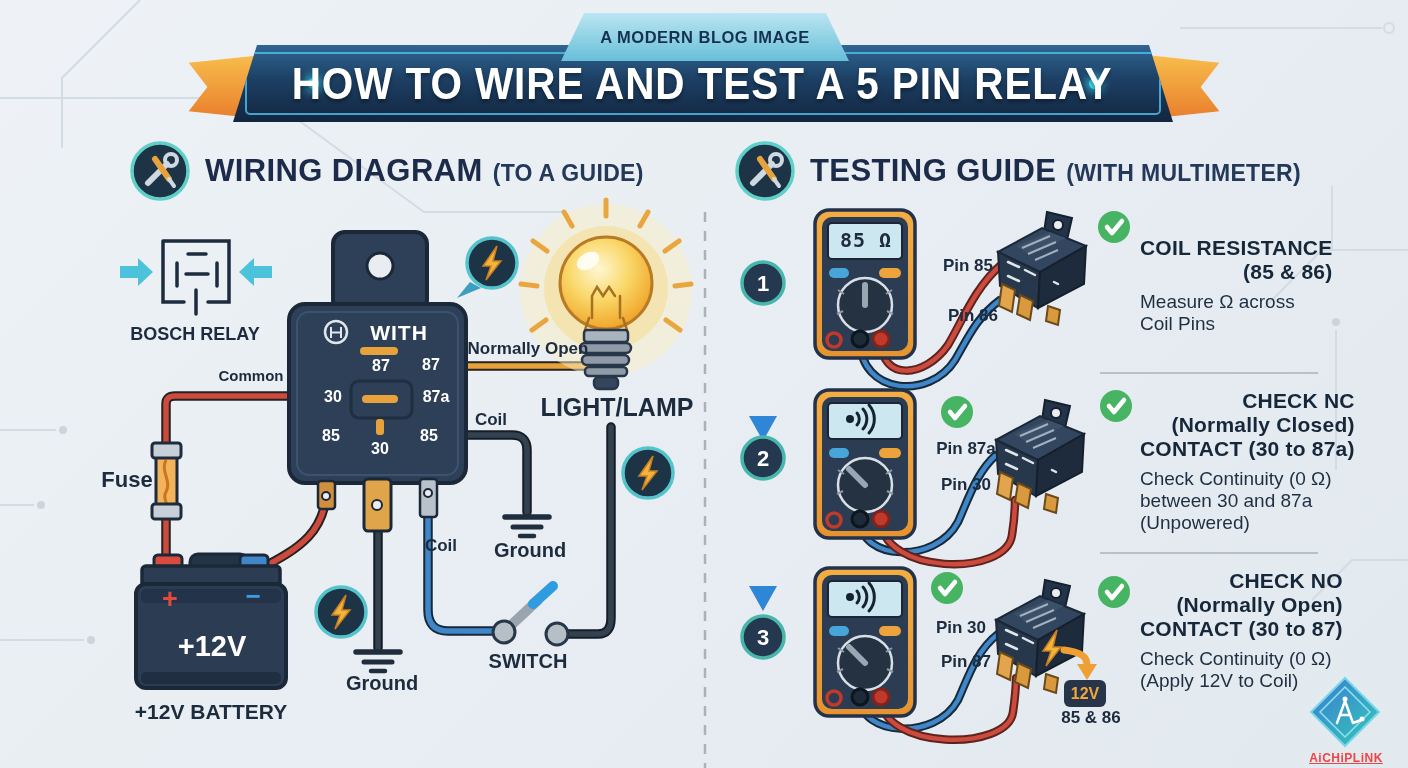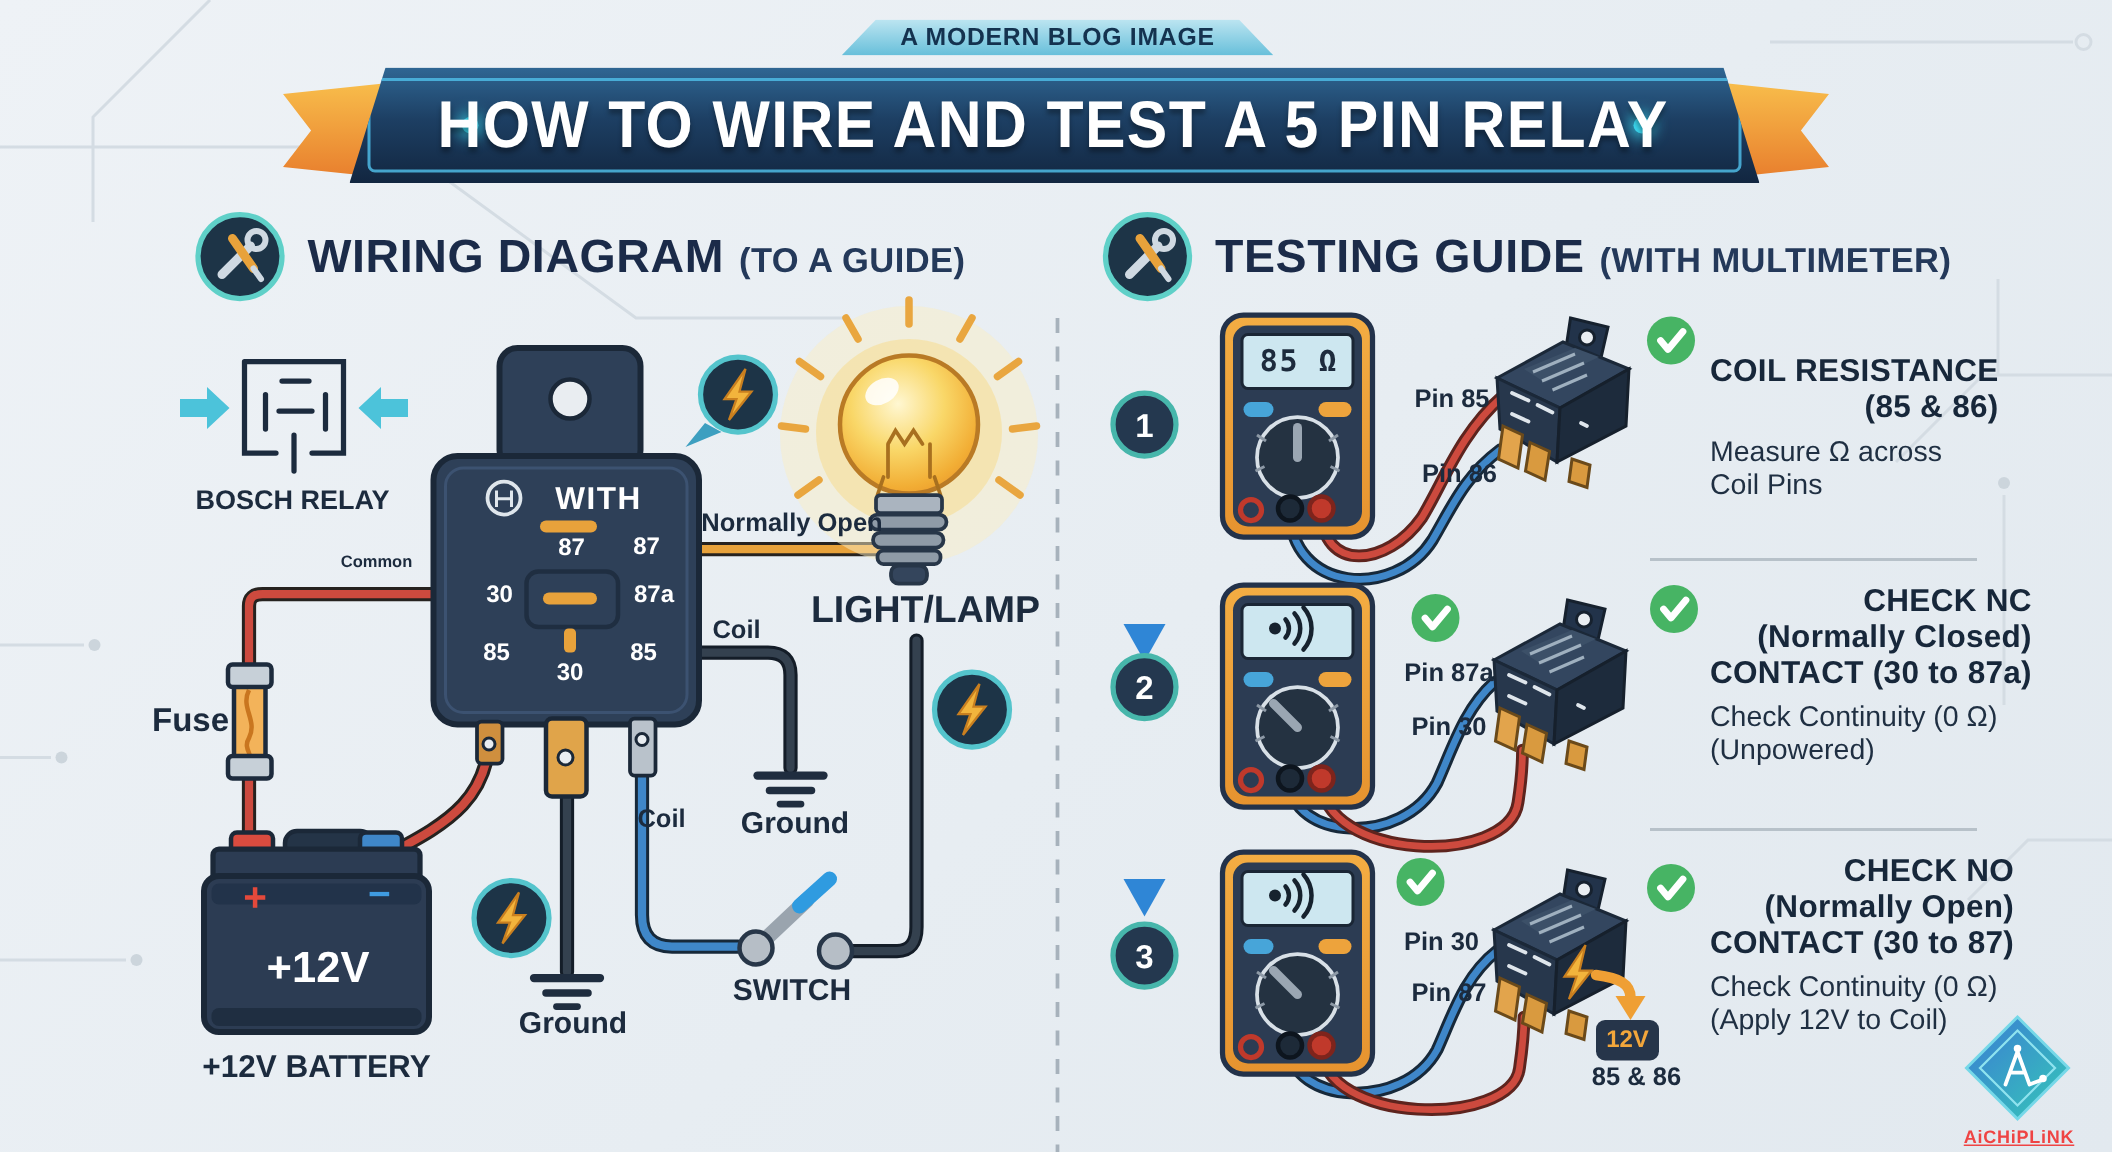--- a/index.html
+++ b/index.html
@@ -17,21 +17,21 @@
   .banner-bar{position:absolute;left:233px;top:45px;width:940px;height:77px;z-index:5;
     clip-path:polygon(24px 0,calc(100% - 24px) 0,100% 100%,0 100%);
     background:linear-gradient(180deg,#2f6693 0%,#1d3f63 45%,#122640 100%);
     box-shadow:0 6px 10px rgba(20,40,60,.25);}
   .banner-inner{position:absolute;left:12px;right:12px;top:7px;bottom:7px;
     border:2.5px solid rgba(78,186,228,.85);border-radius:5px;}
   .glow-dot{position:absolute;width:11px;height:11px;border-radius:50%;background:#3bd4ec;
     box-shadow:0 0 10px 3px rgba(59,212,236,.8);z-index:6;}
   .banner-title{font-size:44px;font-weight:800;color:#ffffff;letter-spacing:1px;
     transform:translate(-50%,-50%) scaleX(.92);text-shadow:0 3px 4px rgba(0,0,0,.35);}
-  .tab{position:absolute;left:561px;top:13px;width:288px;height:24px;z-index:6;
+  .tab{position:absolute;left:561px;top:13px;width:288px;height:48px;z-index:6;
     clip-path:polygon(8% 0,92% 0,100% 100%,0 100%);
     background:linear-gradient(180deg,#bce5f1,#67bfda);display:flex;align-items:center;justify-content:center;}
   .tab span{font-size:16.5px;font-weight:800;color:#14324f;letter-spacing:.5px;}
   
   .sec-title{font-size:31px;font-weight:800;color:#1b2b49;letter-spacing:.4px;}
   .sec-sub{font-size:23px;font-weight:600;color:#24395a;margin-left:10px;letter-spacing:.3px;}
   .hdr{position:absolute;z-index:10;white-space:nowrap;}
   
   .pin{font-size:16px;font-weight:700;color:#ffffff;}
   .w700{font-weight:700;} .w800{font-weight:800;}
@@ -362,21 +362,21 @@
 <div class="lbl banner-title" style="left:702px;top:84px;z-index:7;">HOW TO WIRE AND TEST A 5 PIN RELAY</div>
 
 <div class="hdr" style="left:205px;top:153px;">
   <span class="sec-title">WIRING DIAGRAM</span><span class="sec-sub">(TO A GUIDE)</span>
 </div>
 <div class="hdr" style="left:810px;top:153px;">
   <span class="sec-title">TESTING GUIDE</span><span class="sec-sub">(WITH MULTIMETER)</span>
 </div>
 
 <div class="lbl w800" style="left:195px;top:334px;font-size:18px;">BOSCH RELAY</div>
-<div class="lbl w700" style="left:251px;top:375px;font-size:11px;">Common</div>
+<div class="lbl w700" style="left:251px;top:375px;font-size:15px;">Common</div>
 <div class="lbl w800" style="left:399px;top:333px;font-size:21px;color:#fff;letter-spacing:1px;">WITH</div>
 <div class="lbl pin" style="left:381px;top:366px;">87</div>
 <div class="lbl pin" style="left:431px;top:365px;">87</div>
 <div class="lbl pin" style="left:333px;top:397px;">30</div>
 <div class="lbl pin" style="left:436px;top:397px;">87a</div>
 <div class="lbl pin" style="left:331px;top:436px;">85</div>
 <div class="lbl pin" style="left:380px;top:449px;">30</div>
 <div class="lbl pin" style="left:429px;top:436px;">85</div>
 <div class="lbl w700" style="left:528px;top:349px;font-size:17px;">Normally Open</div>
 <div class="lbl w800" style="left:617px;top:407px;font-size:25px;">LIGHT/LAMP</div>
@@ -412,20 +412,21 @@
   <div class="st-body">Measure Ω across</div>
   <div class="st-body">Coil Pins</div>
   <div class="st-body"></div>
 </div>
 <div class="step-block" style="top:389px;">
   <div class="st-title">CHECK NC</div>
   <div class="st-title">(Normally Closed)</div>
   <div class="st-title">CONTACT (30 to 87a)</div>
   <div class="st-gap"></div>
   <div class="st-body">Check Continuity (0 Ω)</div>
+  <div class="st-body">between 30 and 87a</div>
   <div class="st-body">(Unpowered)</div>
 </div>
 <div class="step-block" style="top:569px;">
   <div class="st-title">CHECK NO</div>
   <div class="st-title">(Normally Open)</div>
   <div class="st-title">CONTACT (30 to 87)</div>
   <div class="st-gap"></div>
   <div class="st-body">Check Continuity (0 Ω)</div>
   <div class="st-body">(Apply 12V to Coil)</div>
 </div>

